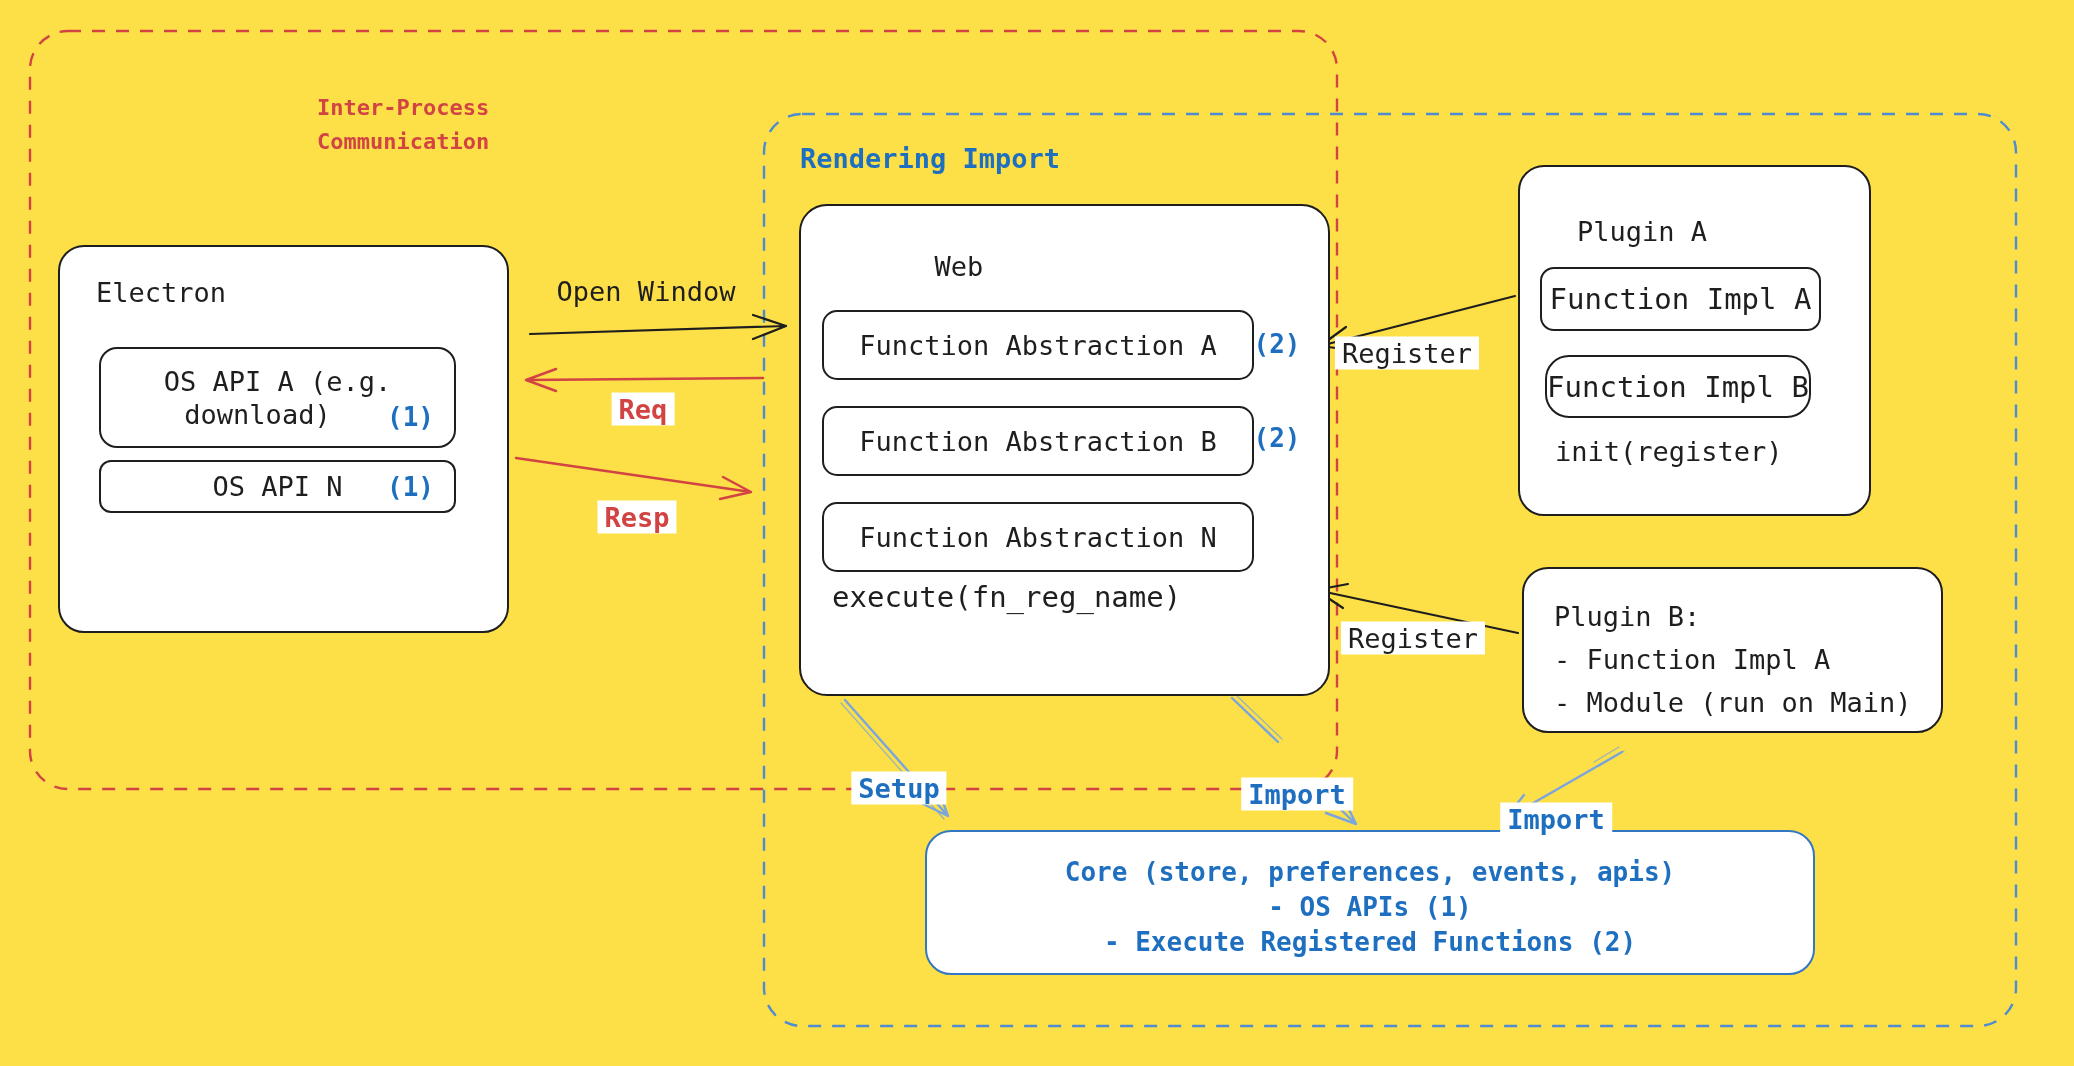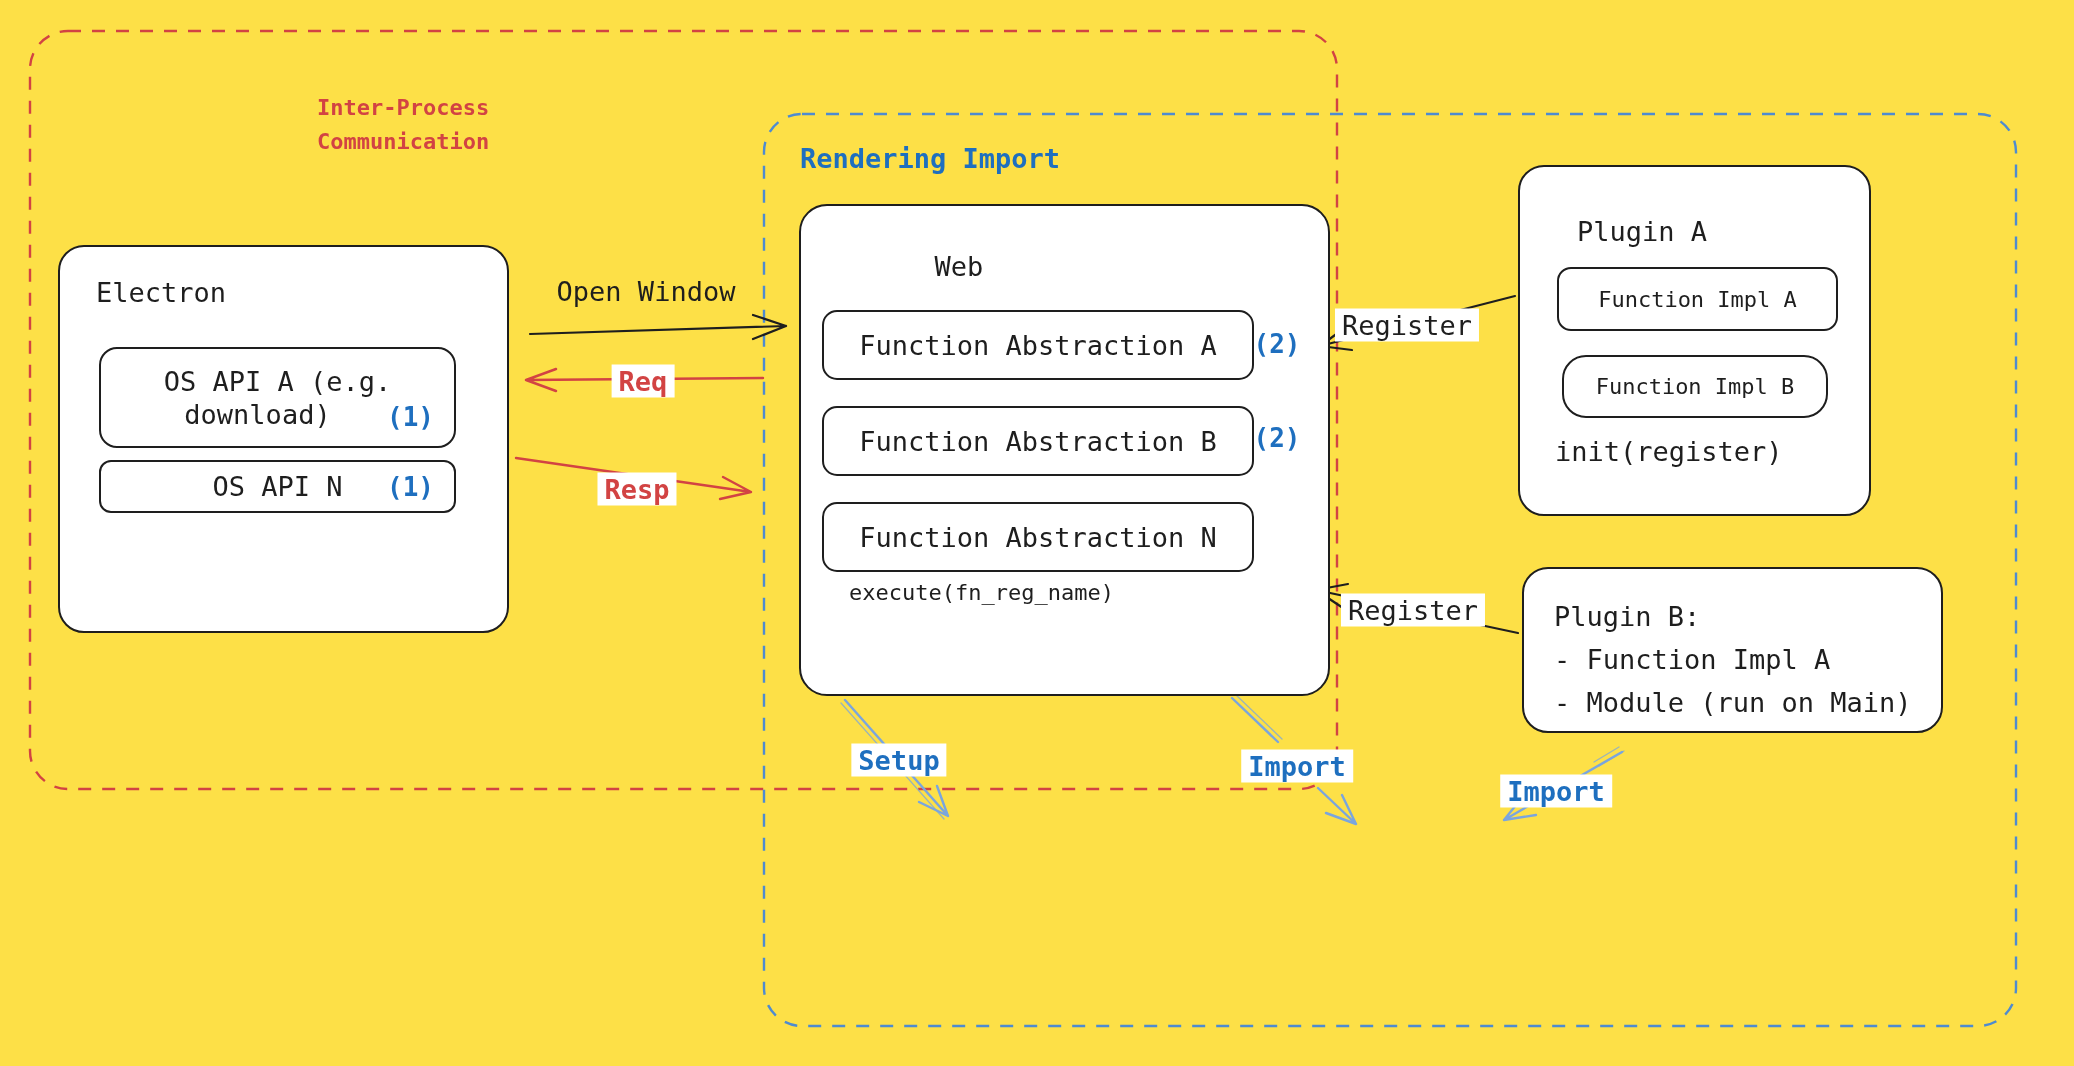--- a/index.html
+++ b/index.html
@@ -8,24 +8,24 @@
     --blue-dash:#4e8bd0; --blue-arrow:#7aa5de; --core-border:#3377c4;
   }
   .stage{
     position:relative; width:2074px; height:1066px; background:#fde047;
     font-family:"DejaVu Sans Mono", monospace; color:var(--ink); overflow:hidden;
   }
   .stage svg{position:absolute; left:0; top:0; z-index:1;}
   .box{position:absolute; background:#ffffff; border:2.2px solid var(--ink); z-index:2;}
   .lbl{position:absolute; z-index:3; white-space:nowrap;}
   .anchor{transform:translate(-50%,-50%);}
-  .bg{background:#ffffff; padding:1px 7px;}
+  .bg{background:#ffffff; padding:1px 7px;margin-top:28px;}
   .red{color:var(--red); font-weight:bold;}
   .bluetxt{color:var(--blue-text); font-weight:bold;}
-  .f27{font-size:27px;} .f26{font-size:26px;} .f25{font-size:22px;margin-left:17px;} .f22{font-size:22px;}
+  .f27{font-size:27px;} .f26{font-size:26px;} .f25{font-size:29px;} .f22{font-size:22px;}
   .center{text-align:center;}
   
   .dash-red{stroke:var(--red); stroke-width:2.4; fill:none; stroke-dasharray:13 11;}
   .dash-blue{stroke:var(--blue-dash); stroke-width:2.4; fill:none; stroke-dasharray:13 11;}
   .ln-ink{stroke:var(--ink); stroke-width:2.2; fill:none; stroke-linecap:round;}
   .ln-red{stroke:var(--red); stroke-width:2.4; fill:none; stroke-linecap:round;}
   .ln-blue{stroke:var(--blue-arrow); stroke-width:2.4; fill:none; stroke-linecap:round;}
   .ln-blue-thin{stroke:var(--blue-arrow); stroke-width:1.3; fill:none; stroke-linecap:round; opacity:.75;}
   
   .pill{position:absolute; background:#fff; border:2px solid var(--ink); display:flex; align-items:center; justify-content:center;}
@@ -91,20 +91,25 @@
     <div class="pill f25" style="left:25px; top:188px; width:262px; height:59px; border-radius:24px;">Function Impl B</div>
     <div class="lbl f27" style="left:35px; top:269px;">init(register)</div>
   </div>
 
   <div class="box" style="left:1522px; top:567px; width:421px; height:166px; border-radius:26px; padding:26px 0 0 30px; box-sizing:border-box; line-height:43px;">
     <div class="f27">Plugin B:</div>
     <div class="f27">- Function Impl A</div>
     <div class="f27">- Module (run on Main)</div>
   </div>
 
+  <div class="box center" style="left:925px; top:830px; width:890px; height:145px; border-radius:26px; border-color:var(--core-border); padding-top:23px; box-sizing:border-box; line-height:35px;">
+    <div class="bluetxt f26">Core (store, preferences, events, apis)</div>
+    <div class="bluetxt f26">- OS APIs (1)</div>
+    <div class="bluetxt f26">- Execute Registered Functions (2)</div>
+  </div>
 
   <div class="lbl f27 anchor" style="left:646px; top:291px;">Open Window</div>
   <div class="lbl red f27 anchor bg" style="left:643px; top:381px;">Req</div>
   <div class="lbl red f27 anchor bg" style="left:637px; top:489px;">Resp</div>
   <div class="lbl f27 anchor bg" style="left:1407px; top:325px;">Register</div>
   <div class="lbl f27 anchor bg" style="left:1413px; top:610px;">Register</div>
   <div class="lbl bluetxt f27 anchor bg" style="left:899px; top:760px;">Setup</div>
   <div class="lbl bluetxt f27 anchor bg" style="left:1297px; top:766px;">Import</div>
   <div class="lbl bluetxt f27 anchor bg" style="left:1556px; top:791px;">Import</div>
 

